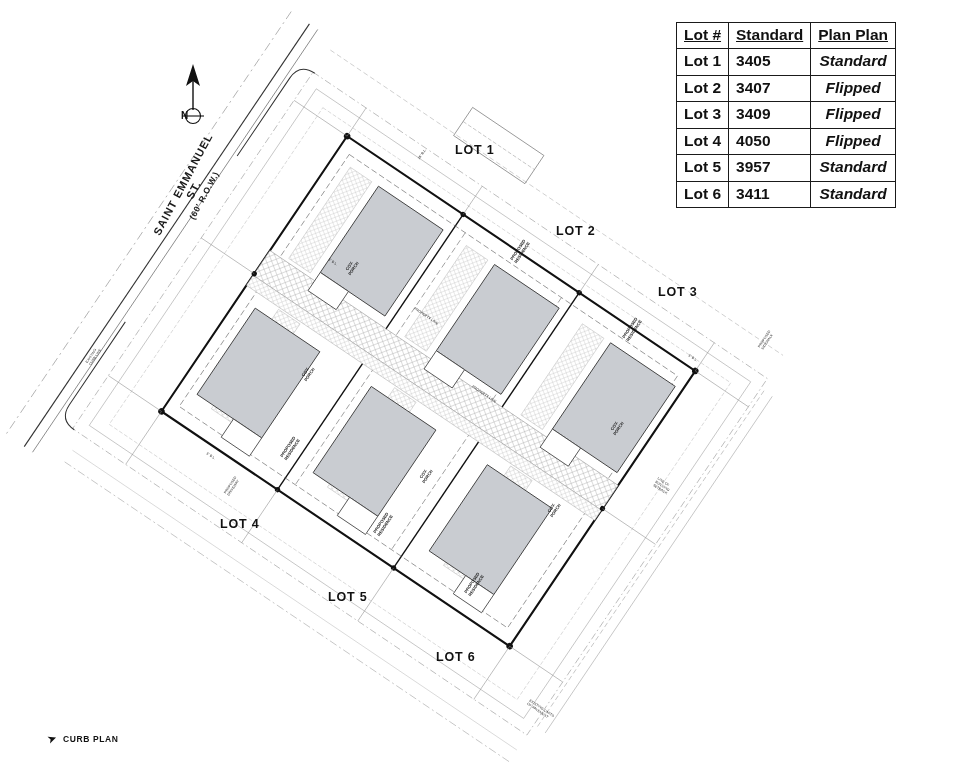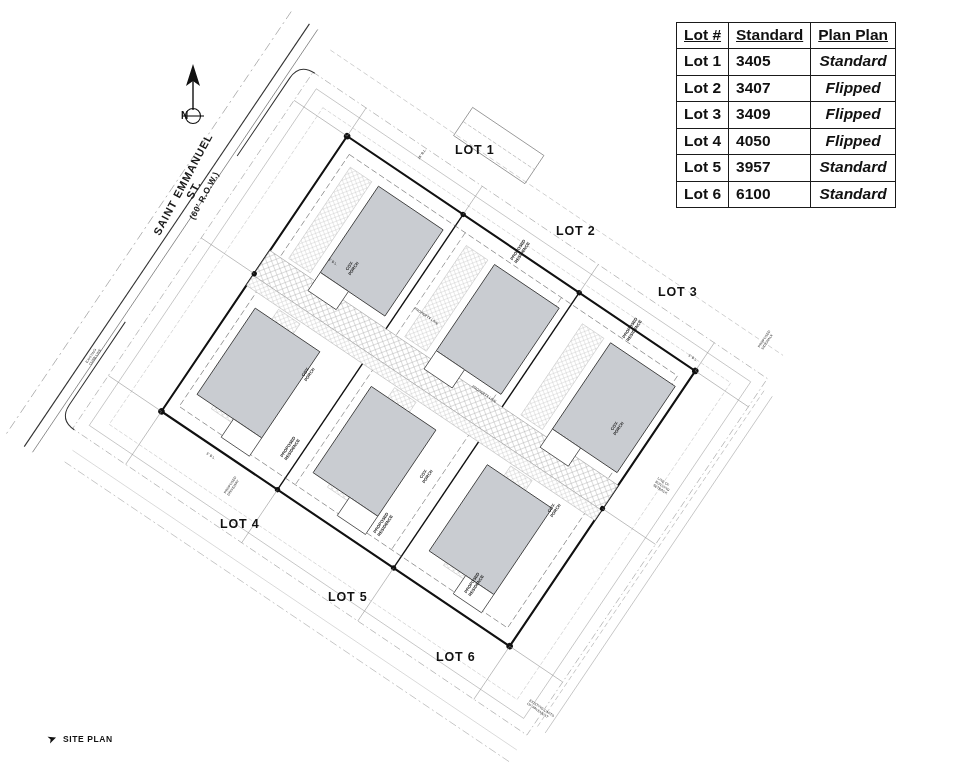--- a/index.html
+++ b/index.html
@@ -179,21 +179,21 @@
       <td class="addrcol">4050</td>
       <td class="plancol">Flipped</td>
     </tr>
     <tr>
       <td class="lotcol">Lot 5</td>
       <td class="addrcol">3957</td>
       <td class="plancol">Standard</td>
     </tr>
     <tr>
       <td class="lotcol">Lot 6</td>
-      <td class="addrcol">6100</td>
+      <td class="addrcol">3411</td>
       <td class="plancol">Standard</td>
     </tr>
   </tbody>
 </table>
 
 <div class="plan-wrap">
   <svg class="plan-svg" width="800" height="768" viewBox="0 0 800 768">
     <defs>
       <pattern id="hatch" width="5" height="5" patternTransform="rotate(35)" patternUnits="userSpaceOnUse">
         <rect width="5" height="5" fill="#ffffff"></rect>
@@ -339,14 +339,14 @@
 <div class="anno" style="left:526px; top:706px; transform:rotate(34deg);">EXISTING LIMITS<br>OF PAVEMENT</div>
 <div class="anno blk" style="left:412px; top:314px; transform:rotate(34deg);">PROPERTY LINE</div>
 <div class="anno blk" style="left:470px; top:392px; transform:rotate(34deg);">PROPERTY LINE</div>
 <div class="anno blk" style="left:328px; top:260px; transform:rotate(34deg);">5' B.L.</div>
 <div class="anno blk" style="left:688px; top:356px; transform:rotate(34deg);">5' B.L.</div>
 <div class="anno blk" style="left:206px; top:454px; transform:rotate(34deg);">5' B.L.</div>
 <div class="anno blk" style="left:416px; top:152px; transform:rotate(-56deg);">25' B.L.</div>
 
 <div class="site-plan-title">
   <span class="arrow-glyph">➤</span>
-  <span>SITE PLAN</span>
+  <span>CURB PLAN</span>
 </div>
 
 </body></html>

